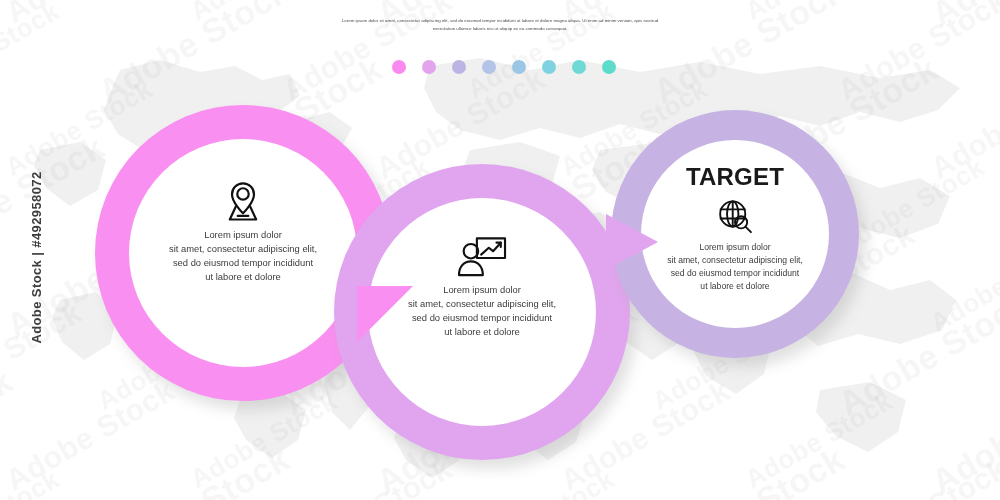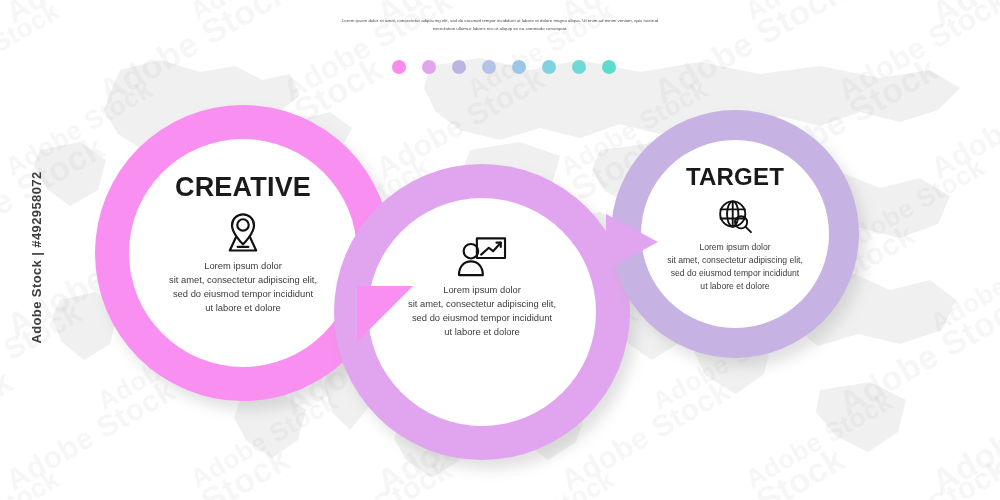--- a/index.html
+++ b/index.html
@@ -230,21 +230,20 @@
       <div class="ring-inner" style="left: 129px; top: 139px; width: 228px; height: 228px;"></div>
       <div class="ring-shadow" style="left: 341px; top: 173px; width: 296px; height: 296px;"></div>
       <div class="ring" style="left: 334px; top: 164px; width: 296px; height: 296px; background: rgb(224, 165, 238);"></div>
       <div class="ring-inner" style="left: 368px; top: 198px; width: 228px; height: 228px;"></div>
       <div class="ring-shadow" style="left: 618px; top: 119px; width: 248px; height: 248px;"></div>
       <div class="ring" style="left: 611px; top: 110px; width: 248px; height: 248px; background: rgb(198, 179, 227);"></div>
       <div class="ring-inner" style="left: 641px; top: 140px; width: 188px; height: 188px;"></div>
       <div class="arrow" style="left: 357px; top: 286px; border-left: 56px solid rgb(249, 143, 240); border-top: 0px solid transparent; border-bottom: 56px solid transparent;"></div>
       <div class="arrow" style="left: 606px; top: 214px; border-left: 52px solid rgb(224, 165, 238); border-top: 28.6px solid transparent; border-bottom: 28.6px solid transparent;"></div>
       <div class="node-content" style="left: 125px; top: 172px; width: 236px;">
-        <div class="node-title" style="font-size: 27px;">CREATIVE</div>
         <div style="margin: 7px 0px 5px;">
           <svg class="node-icon" width="44" height="44" viewBox="0 0 100 100">
             <path fill="none" stroke="#111111" stroke-width="5" stroke-linecap="round" stroke-linejoin="round" d="M50,10 C36,10 25,21 25,35 C25,53 50,78 50,78 C50,78 75,53 75,35 C75,21 64,10 50,10 Z"></path>
             <circle fill="none" stroke="#111111" stroke-width="5" stroke-linecap="round" stroke-linejoin="round" cx="50" cy="34" r="13"></circle>
             <path fill="none" stroke="#111111" stroke-width="5" stroke-linecap="round" stroke-linejoin="round" d="M34,62 L20,92 L80,92 L66,62"></path>
             <path fill="none" stroke="#111111" stroke-width="5" stroke-linecap="round" stroke-linejoin="round" d="M38,84 L62,84"></path>
           </svg>
         </div>
         <div class="node-desc" style="font-size: 9.4px;">
           <div>Lorem ipsum dolor</div>

